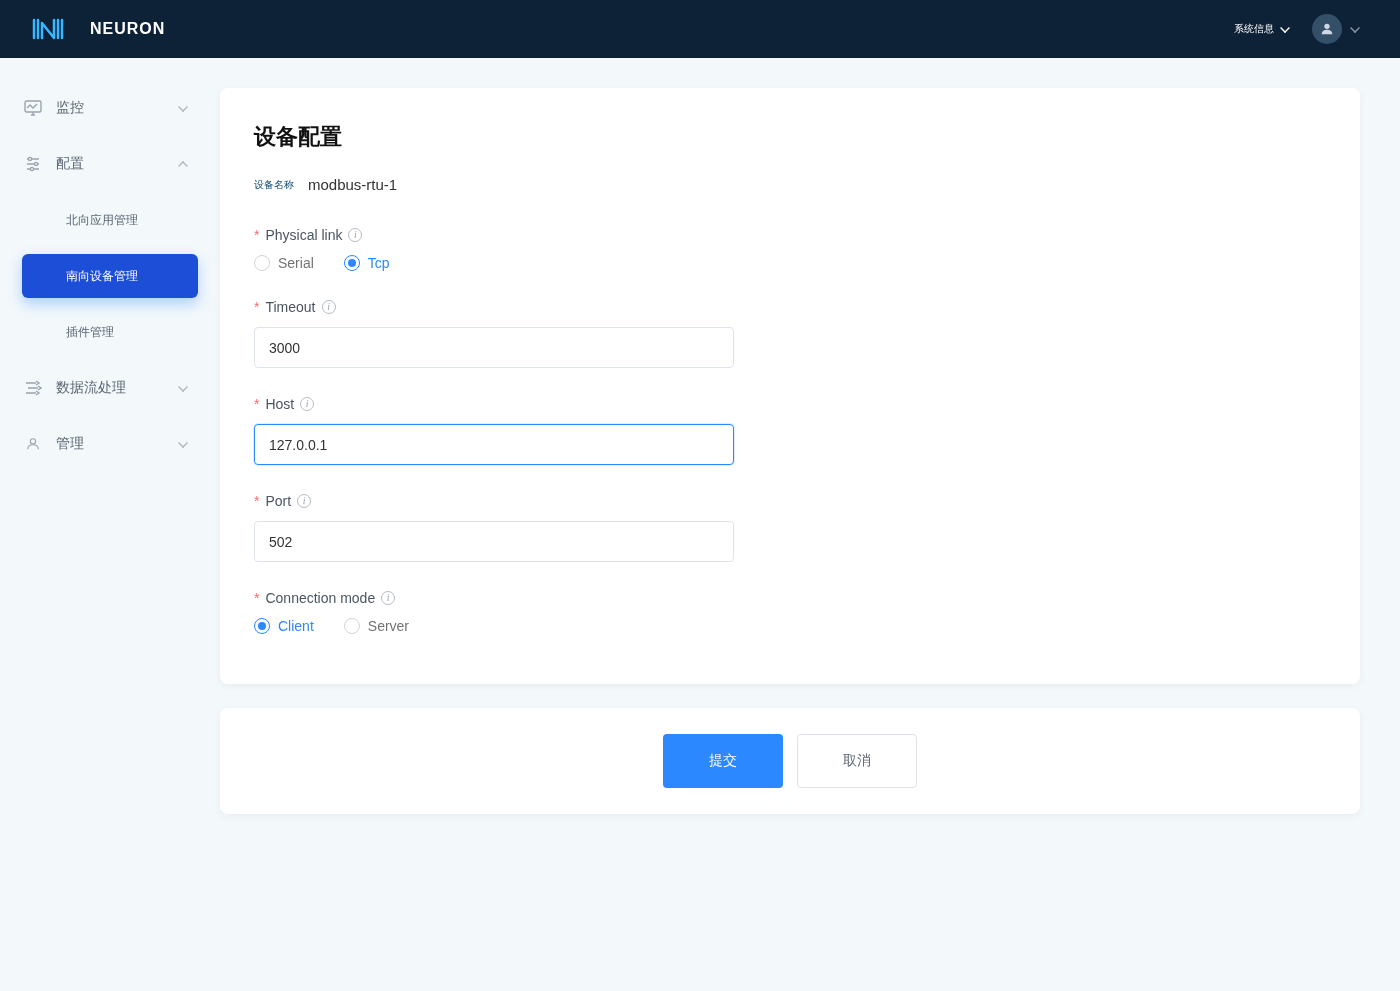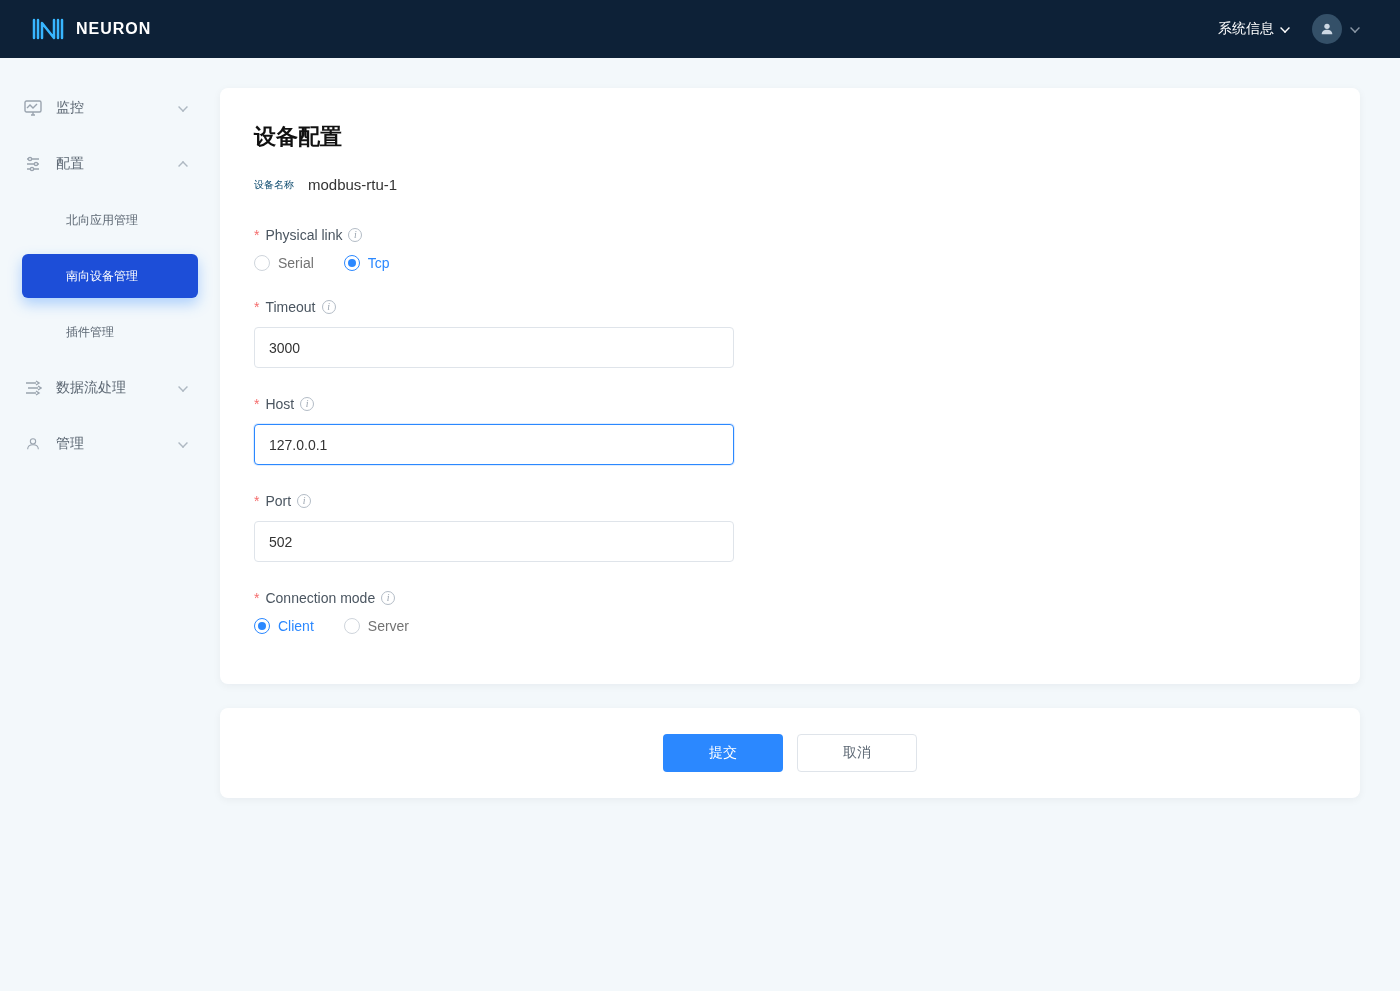--- a/index.html
+++ b/index.html
@@ -10,26 +10,26 @@
     font-size: 14px;
   }
   .header {
     background: #0d2137;
     height: 58px;
     display: flex;
     align-items: center;
     justify-content: space-between;
     padding: 0 40px 0 32px;
   }
-  .logo-wrap { display: flex; align-items: center; gap: 10px; }
+  .logo-wrap { display: flex; align-items: center; gap: 24px; }
   .logo-wrap svg { display: block; }
   .brand { color: #fff; font-size: 16px; font-weight: 600; letter-spacing: 1px; }
   .header-right { display: flex; align-items: center; gap: 22px; color: #fff; }
   .sysinfo { display: flex; align-items: center; gap: 6px; cursor: pointer; }
-  .sysinfo span { font-size: 14px; }
+  .sysinfo span { font-size: 10px; }
   .avatar-chip {
     display: flex; align-items: center; gap: 8px; cursor: pointer;
   }
   .avatar {
     width: 30px; height: 30px; border-radius: 50%;
     background: #345068;
     display: flex; align-items: center; justify-content: center;
   }
   .chev {
     width: 10px; height: 10px; display: inline-block;
@@ -96,21 +96,21 @@
     padding: 0 14px; font-size:14px; color:#333; outline:none;
   }
   .input.focused { border-color:#2b88ff; box-shadow: 0 0 0 1px rgba(43,136,255,0.15);}
   
   .footer-card {
     background:#fff; border-radius:8px; margin-top: 24px;
     box-shadow: 0 2px 8px rgba(0,20,40,0.05);
     padding: 26px; display:flex; justify-content:center; gap: 14px;
   }
   .btn {
-    min-width: 120px; height: 38px; border-radius:4px; font-size:14px;
+    min-width: 120px; height: 54px; border-radius:4px; font-size:14px;
     display:inline-flex; align-items:center; justify-content:center; cursor:pointer;
     border:1px solid transparent;
   }
   .btn.primary { background:#2b88ff; color:#fff; }
   .btn.secondary { background:#fff; color:#5c6773; border-color:#dfe4ea;}
   
   .icon-user { fill:#cdd8e4; }
 </style>
 </head>
 <body>

